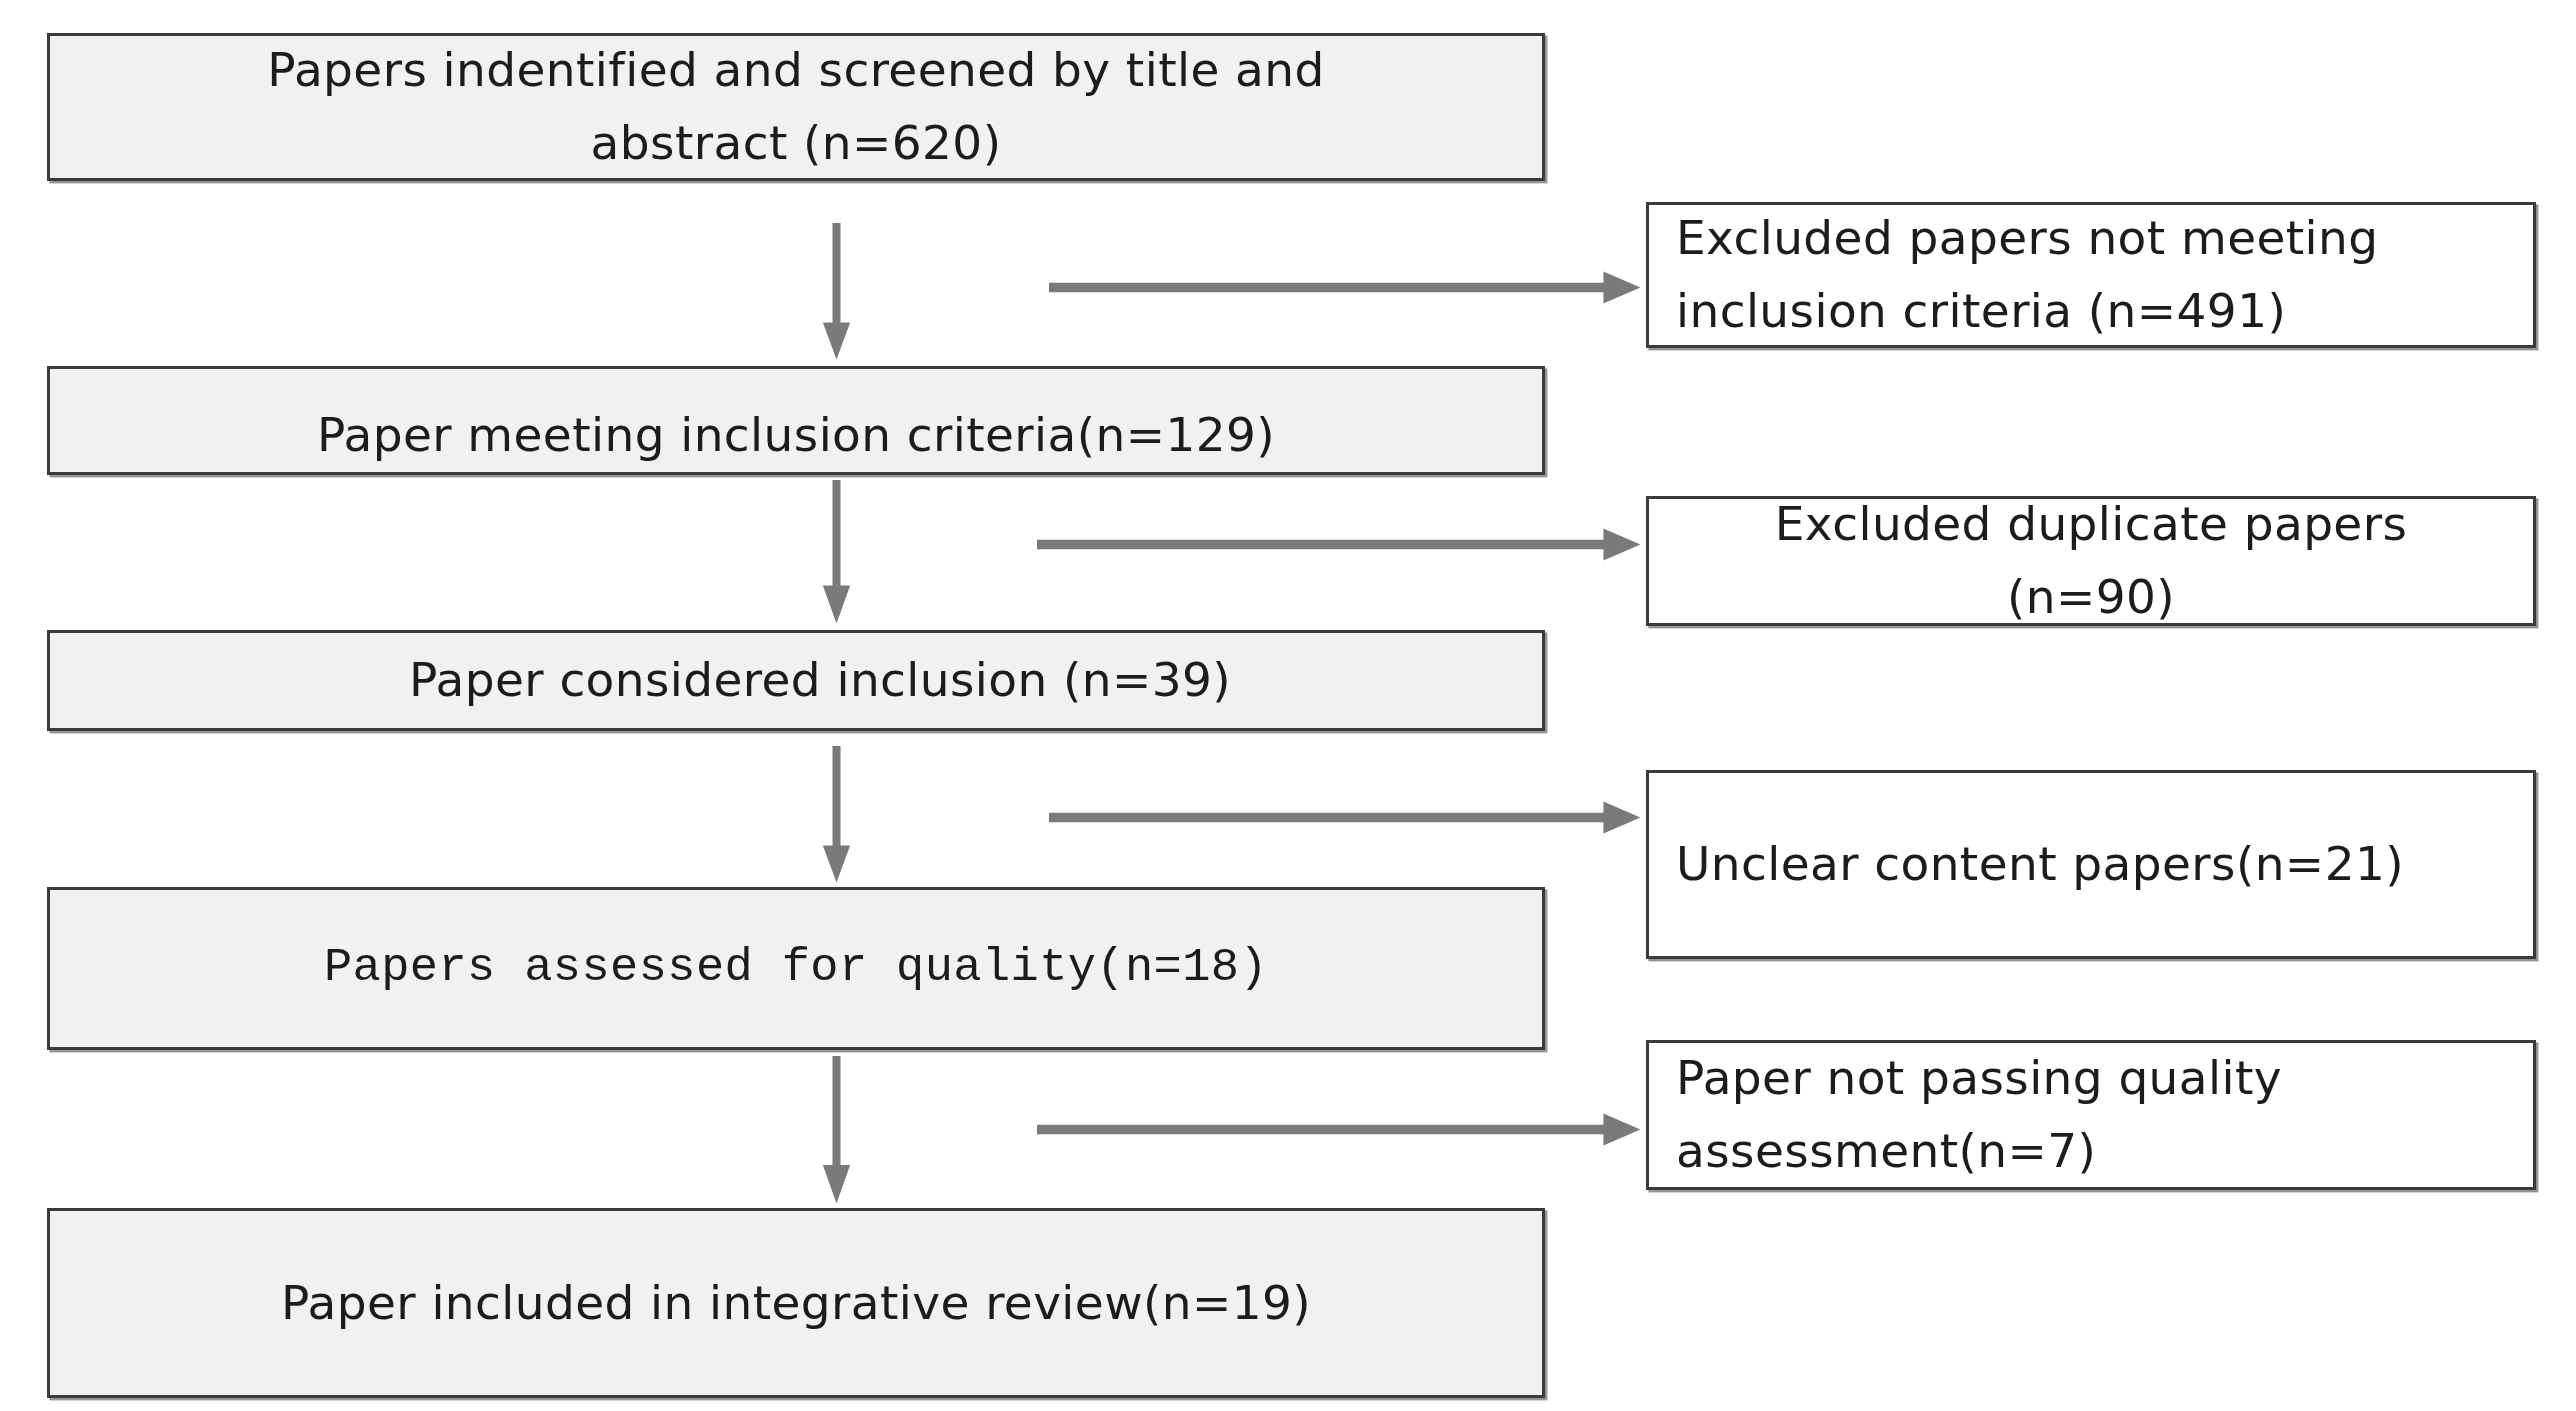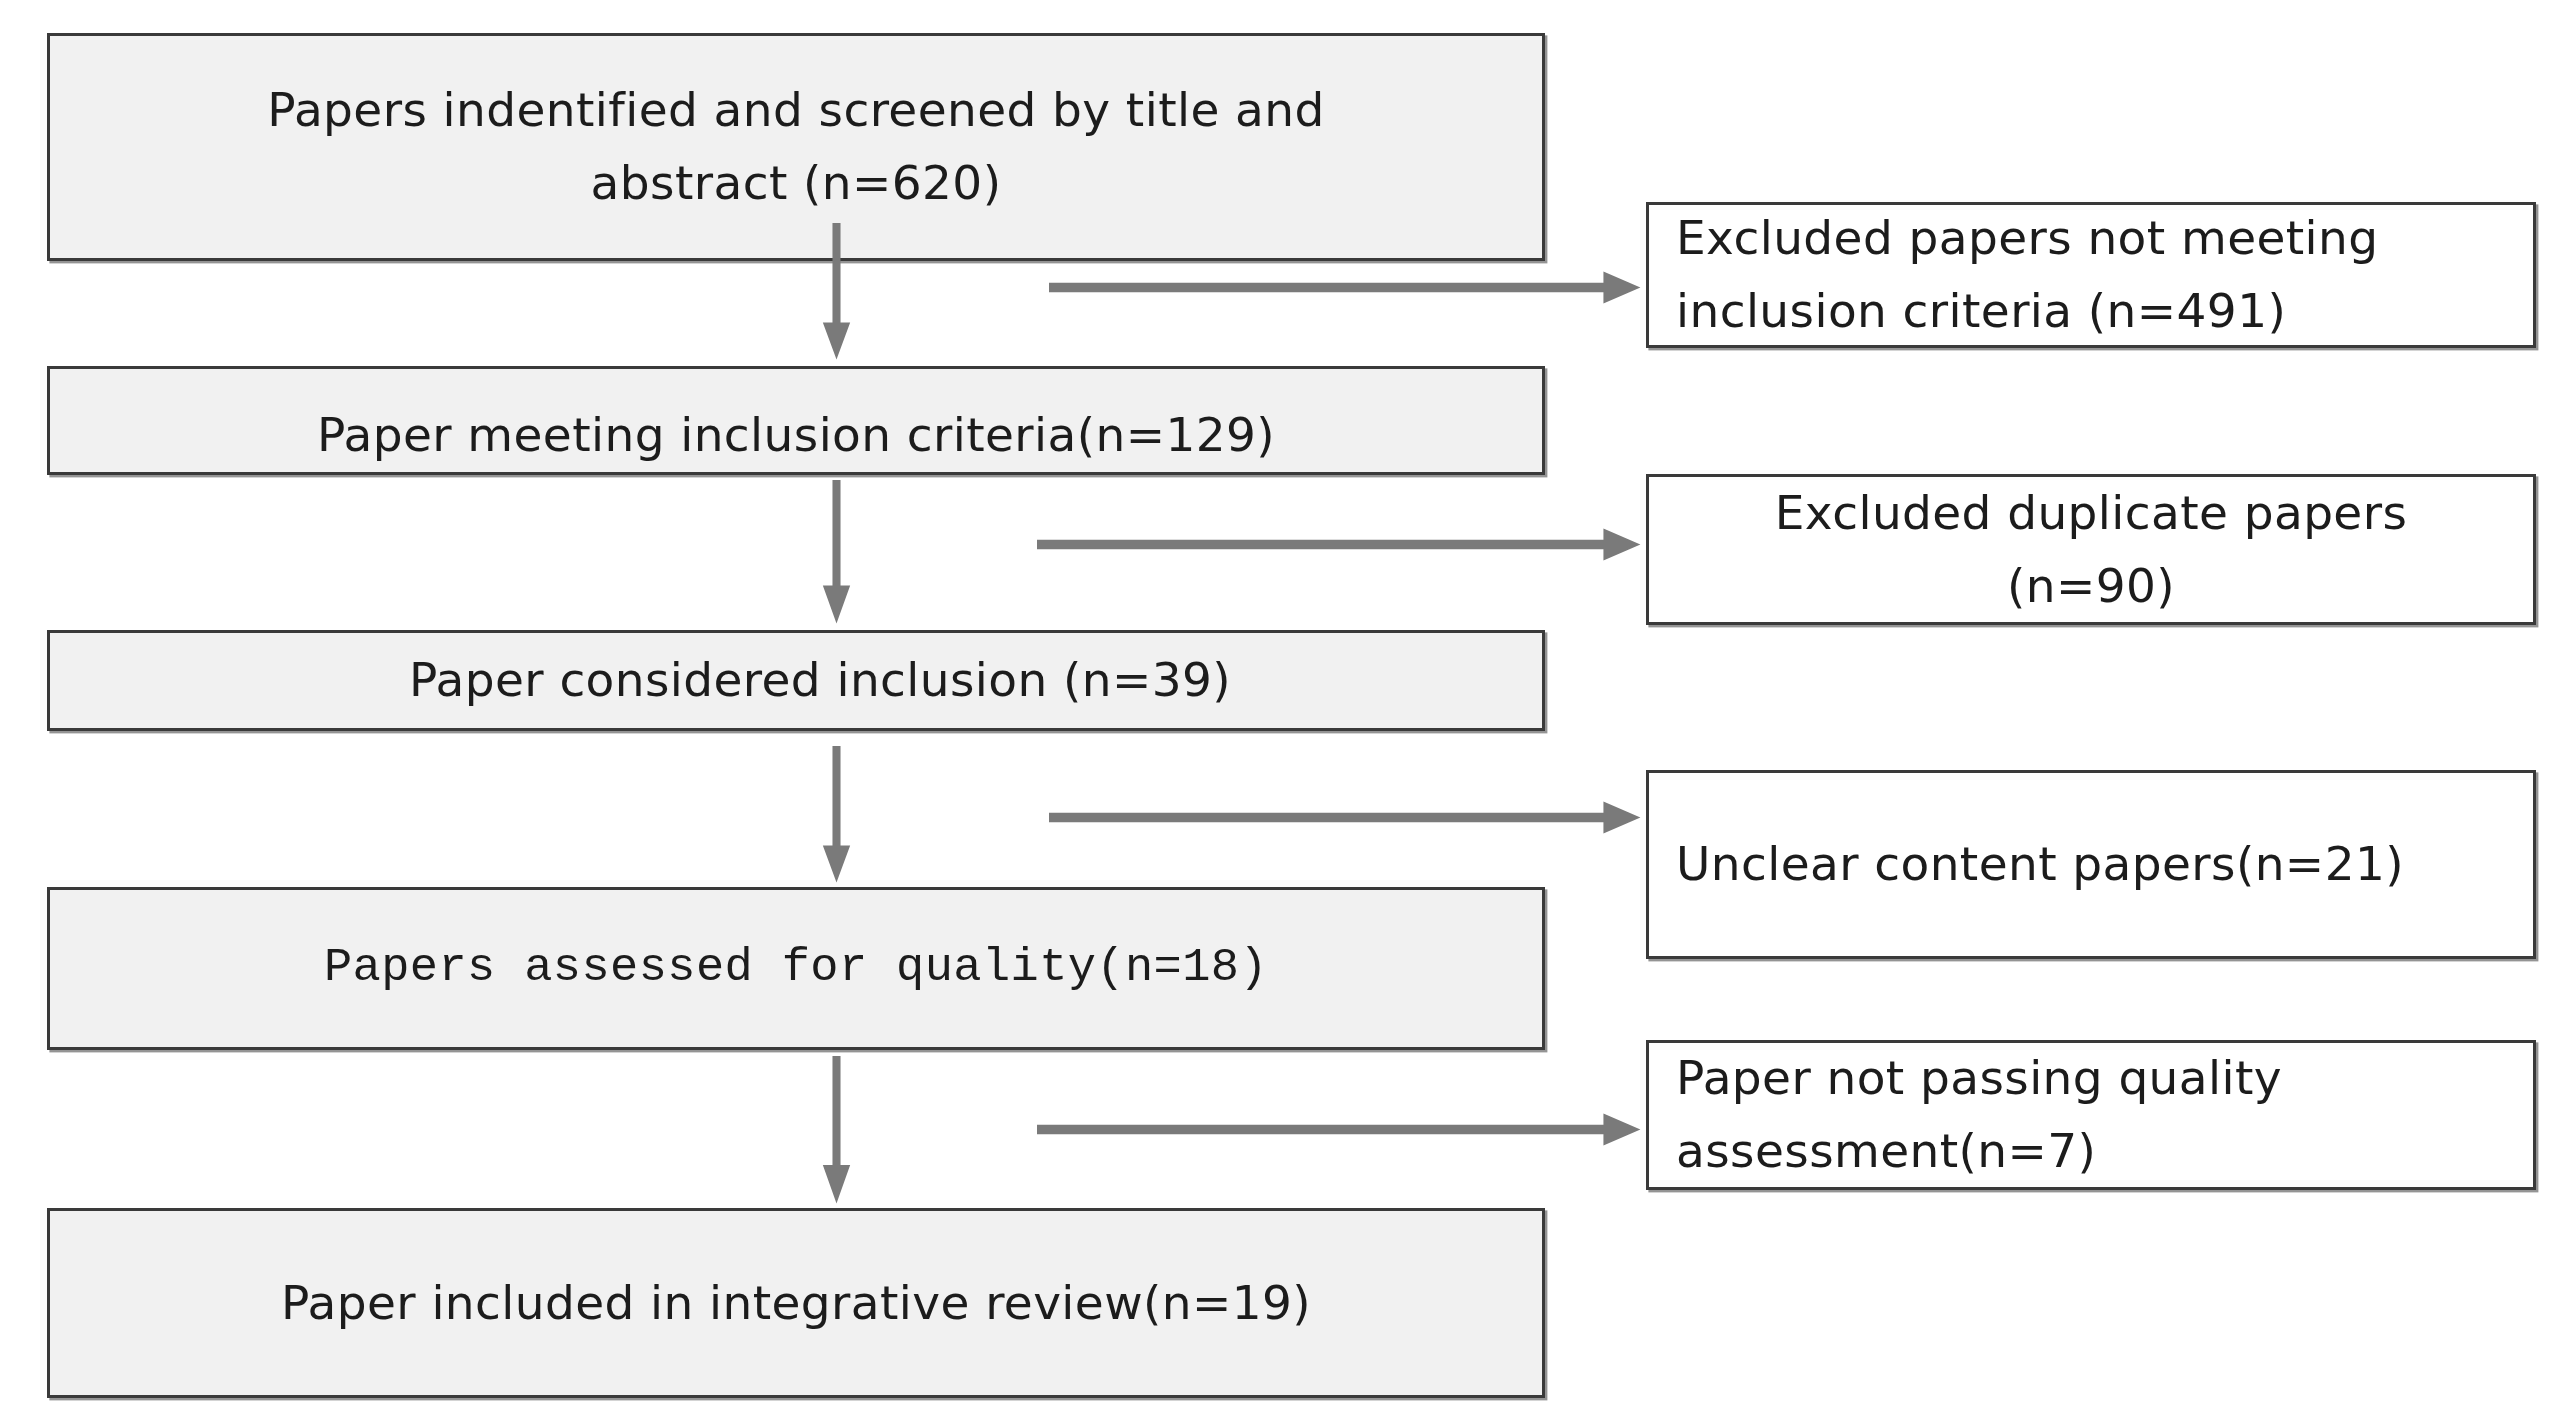--- a/index.html
+++ b/index.html
@@ -69,21 +69,21 @@
     position: absolute;
     height: 45px;
   }
   .arrow-h svg { display: block; width: 100%; height: 100%; }
 </style>
 </head>
 <body>
 
 <div id="canvas">
 
-  <div class="node main" style="top:33px; height:228px;">
+  <div class="node main" style="top:33px; height:148px;">
     <span class="txt">Papers indentified and screened by title and
 abstract (n=620)</span>
   </div>
 
   <div class="node main" style="top:366px; height:109px;align-items:flex-end;">
     <span class="txt">Paper meeting inclusion criteria(n=129)</span>
   </div>
 
   <div class="node main" style="top:630px; height:101px;padding-left:48px;">
     <span class="txt">Paper considered inclusion (n=39)</span>
@@ -95,21 +95,21 @@
 
   <div class="node main" style="top:1208px; height:190px;">
     <span class="txt">Paper included in integrative review(n=19)</span>
   </div>
 
   <div class="node side align-left" style="top:202px; height:146px;">
     <span class="txt">Excluded papers not meeting
 inclusion criteria (n=491)</span>
   </div>
 
-  <div class="node side align-center" style="top:474px; height:151px;">
+  <div class="node side align-center" style="top:496px; height:130px;">
     <span class="txt">Excluded duplicate papers
 (n=90)</span>
   </div>
 
   <div class="node side align-left" style="top:770px; height:189px;">
     <span class="txt">Unclear content papers(n=21)</span>
   </div>
 
   <div class="node side align-left" style="top:1040px; height:150px;">
     <span class="txt">Paper not passing quality

